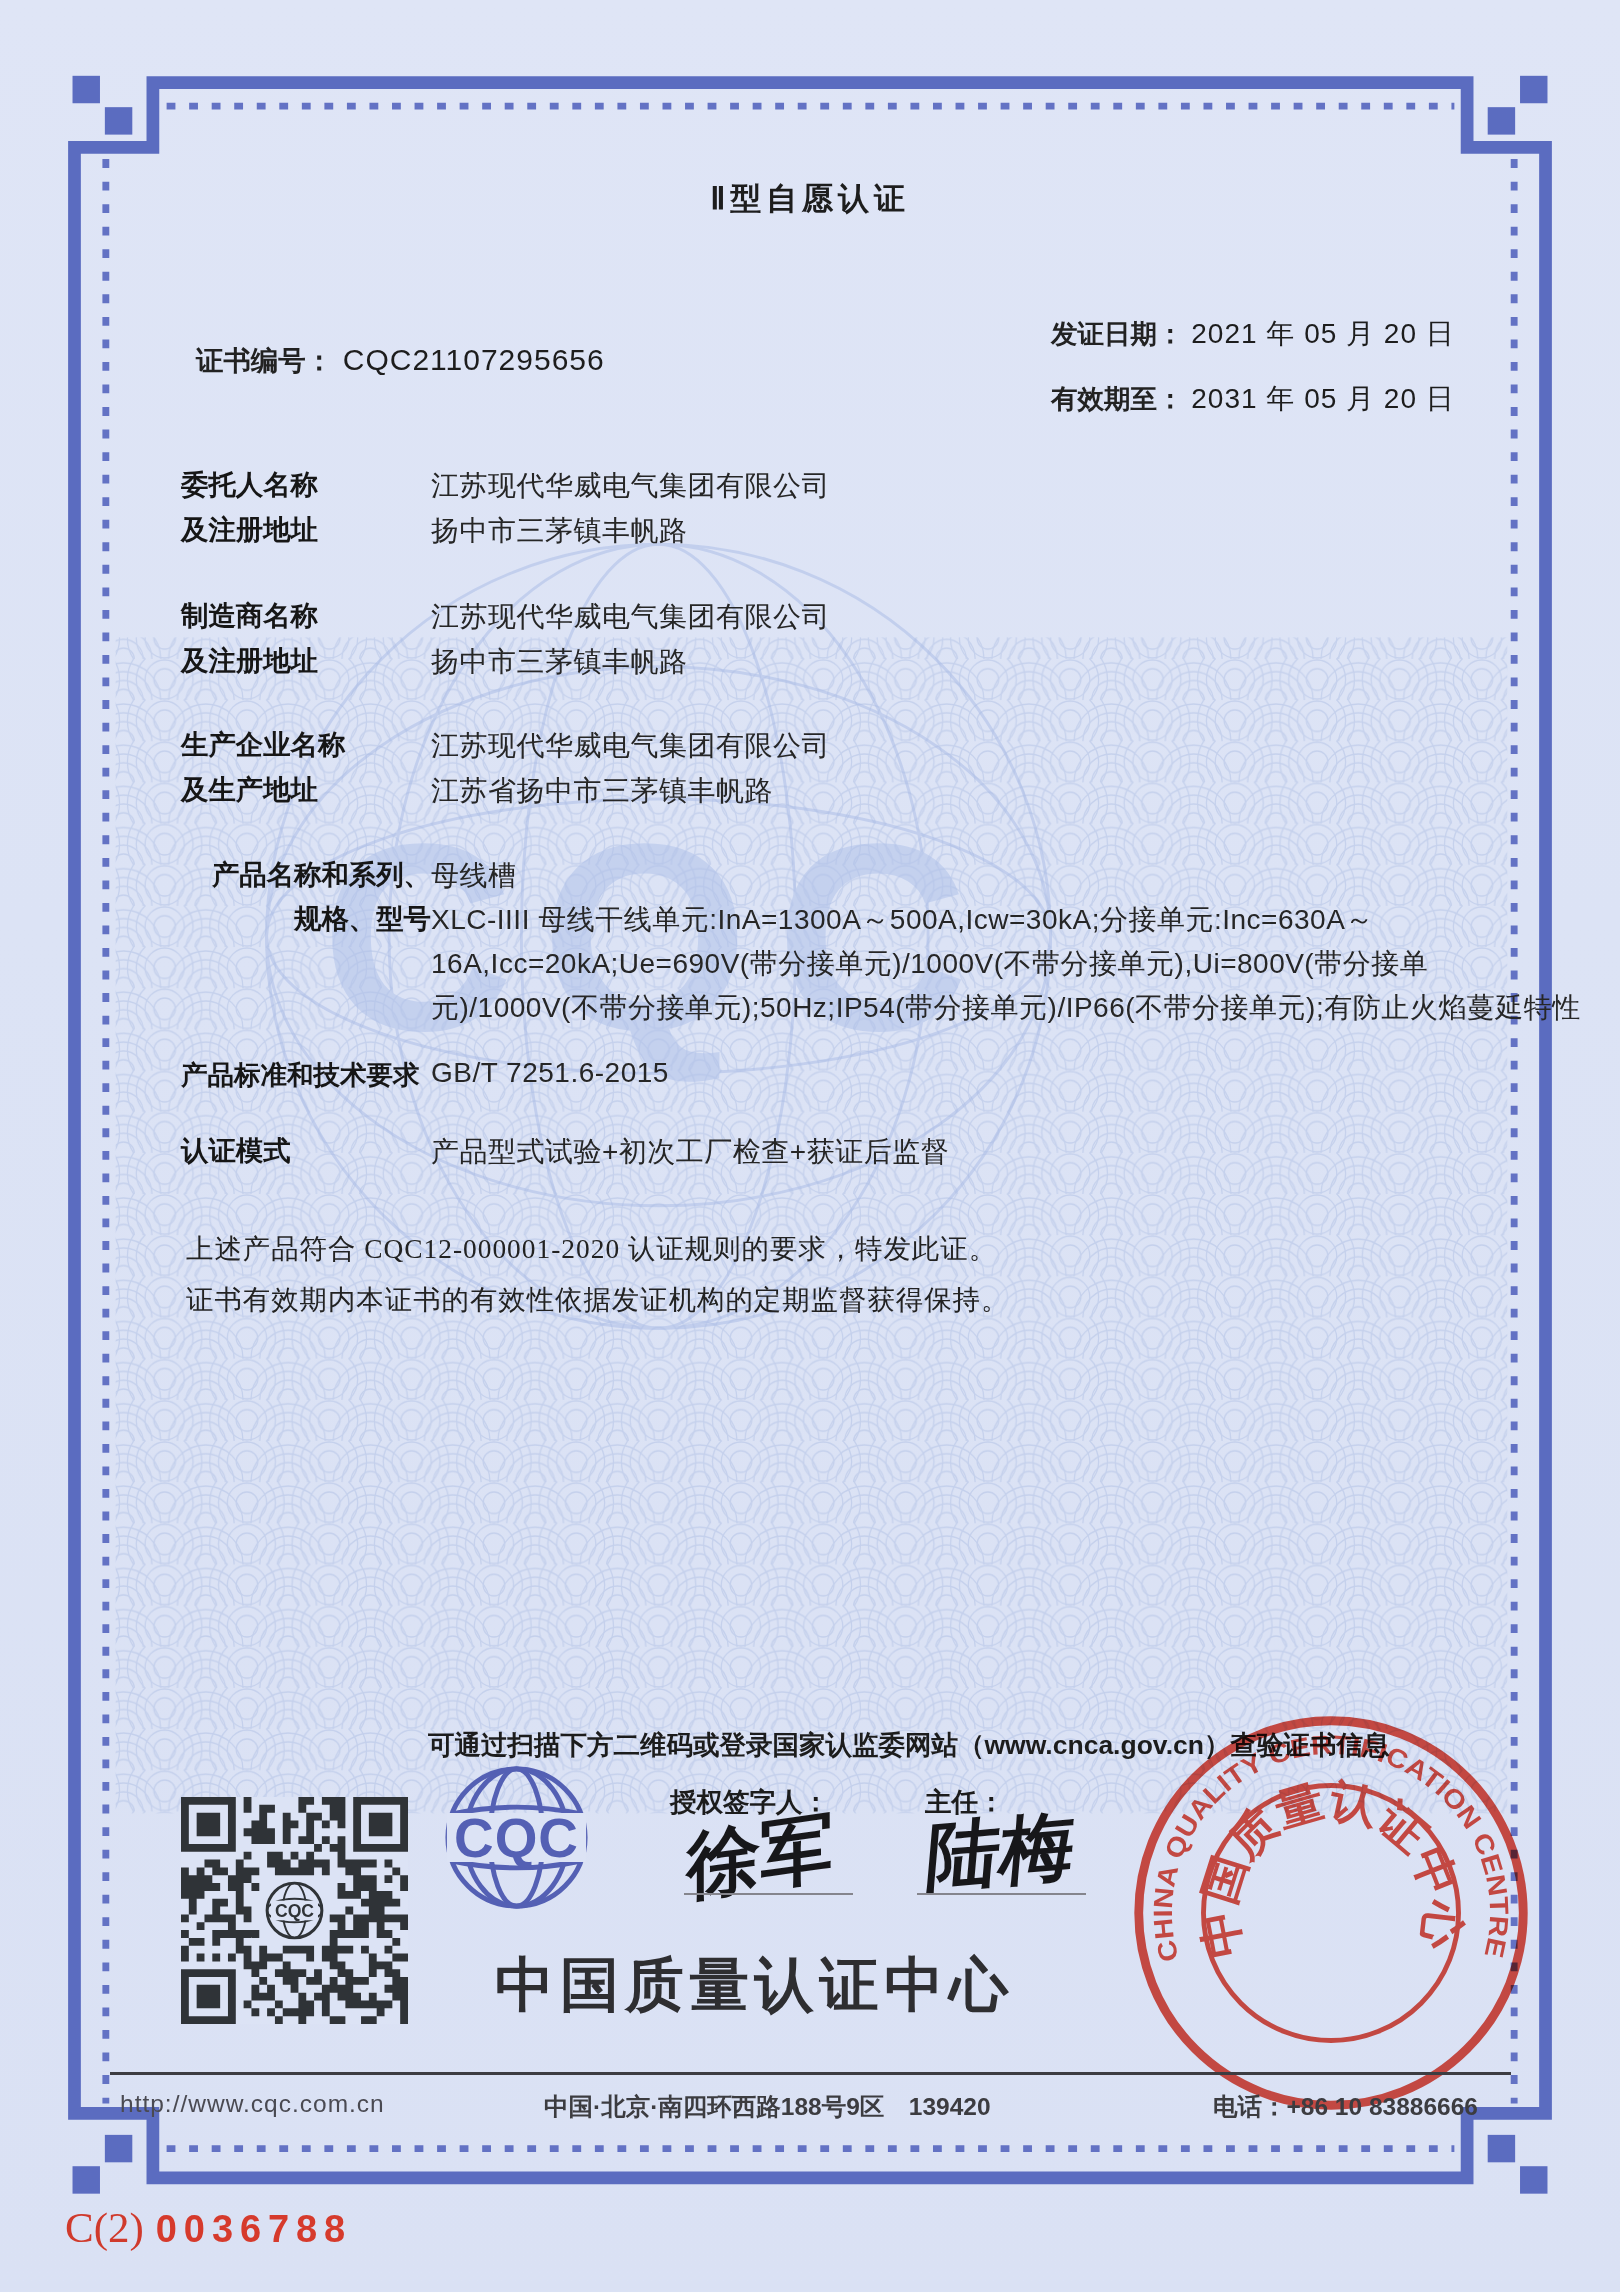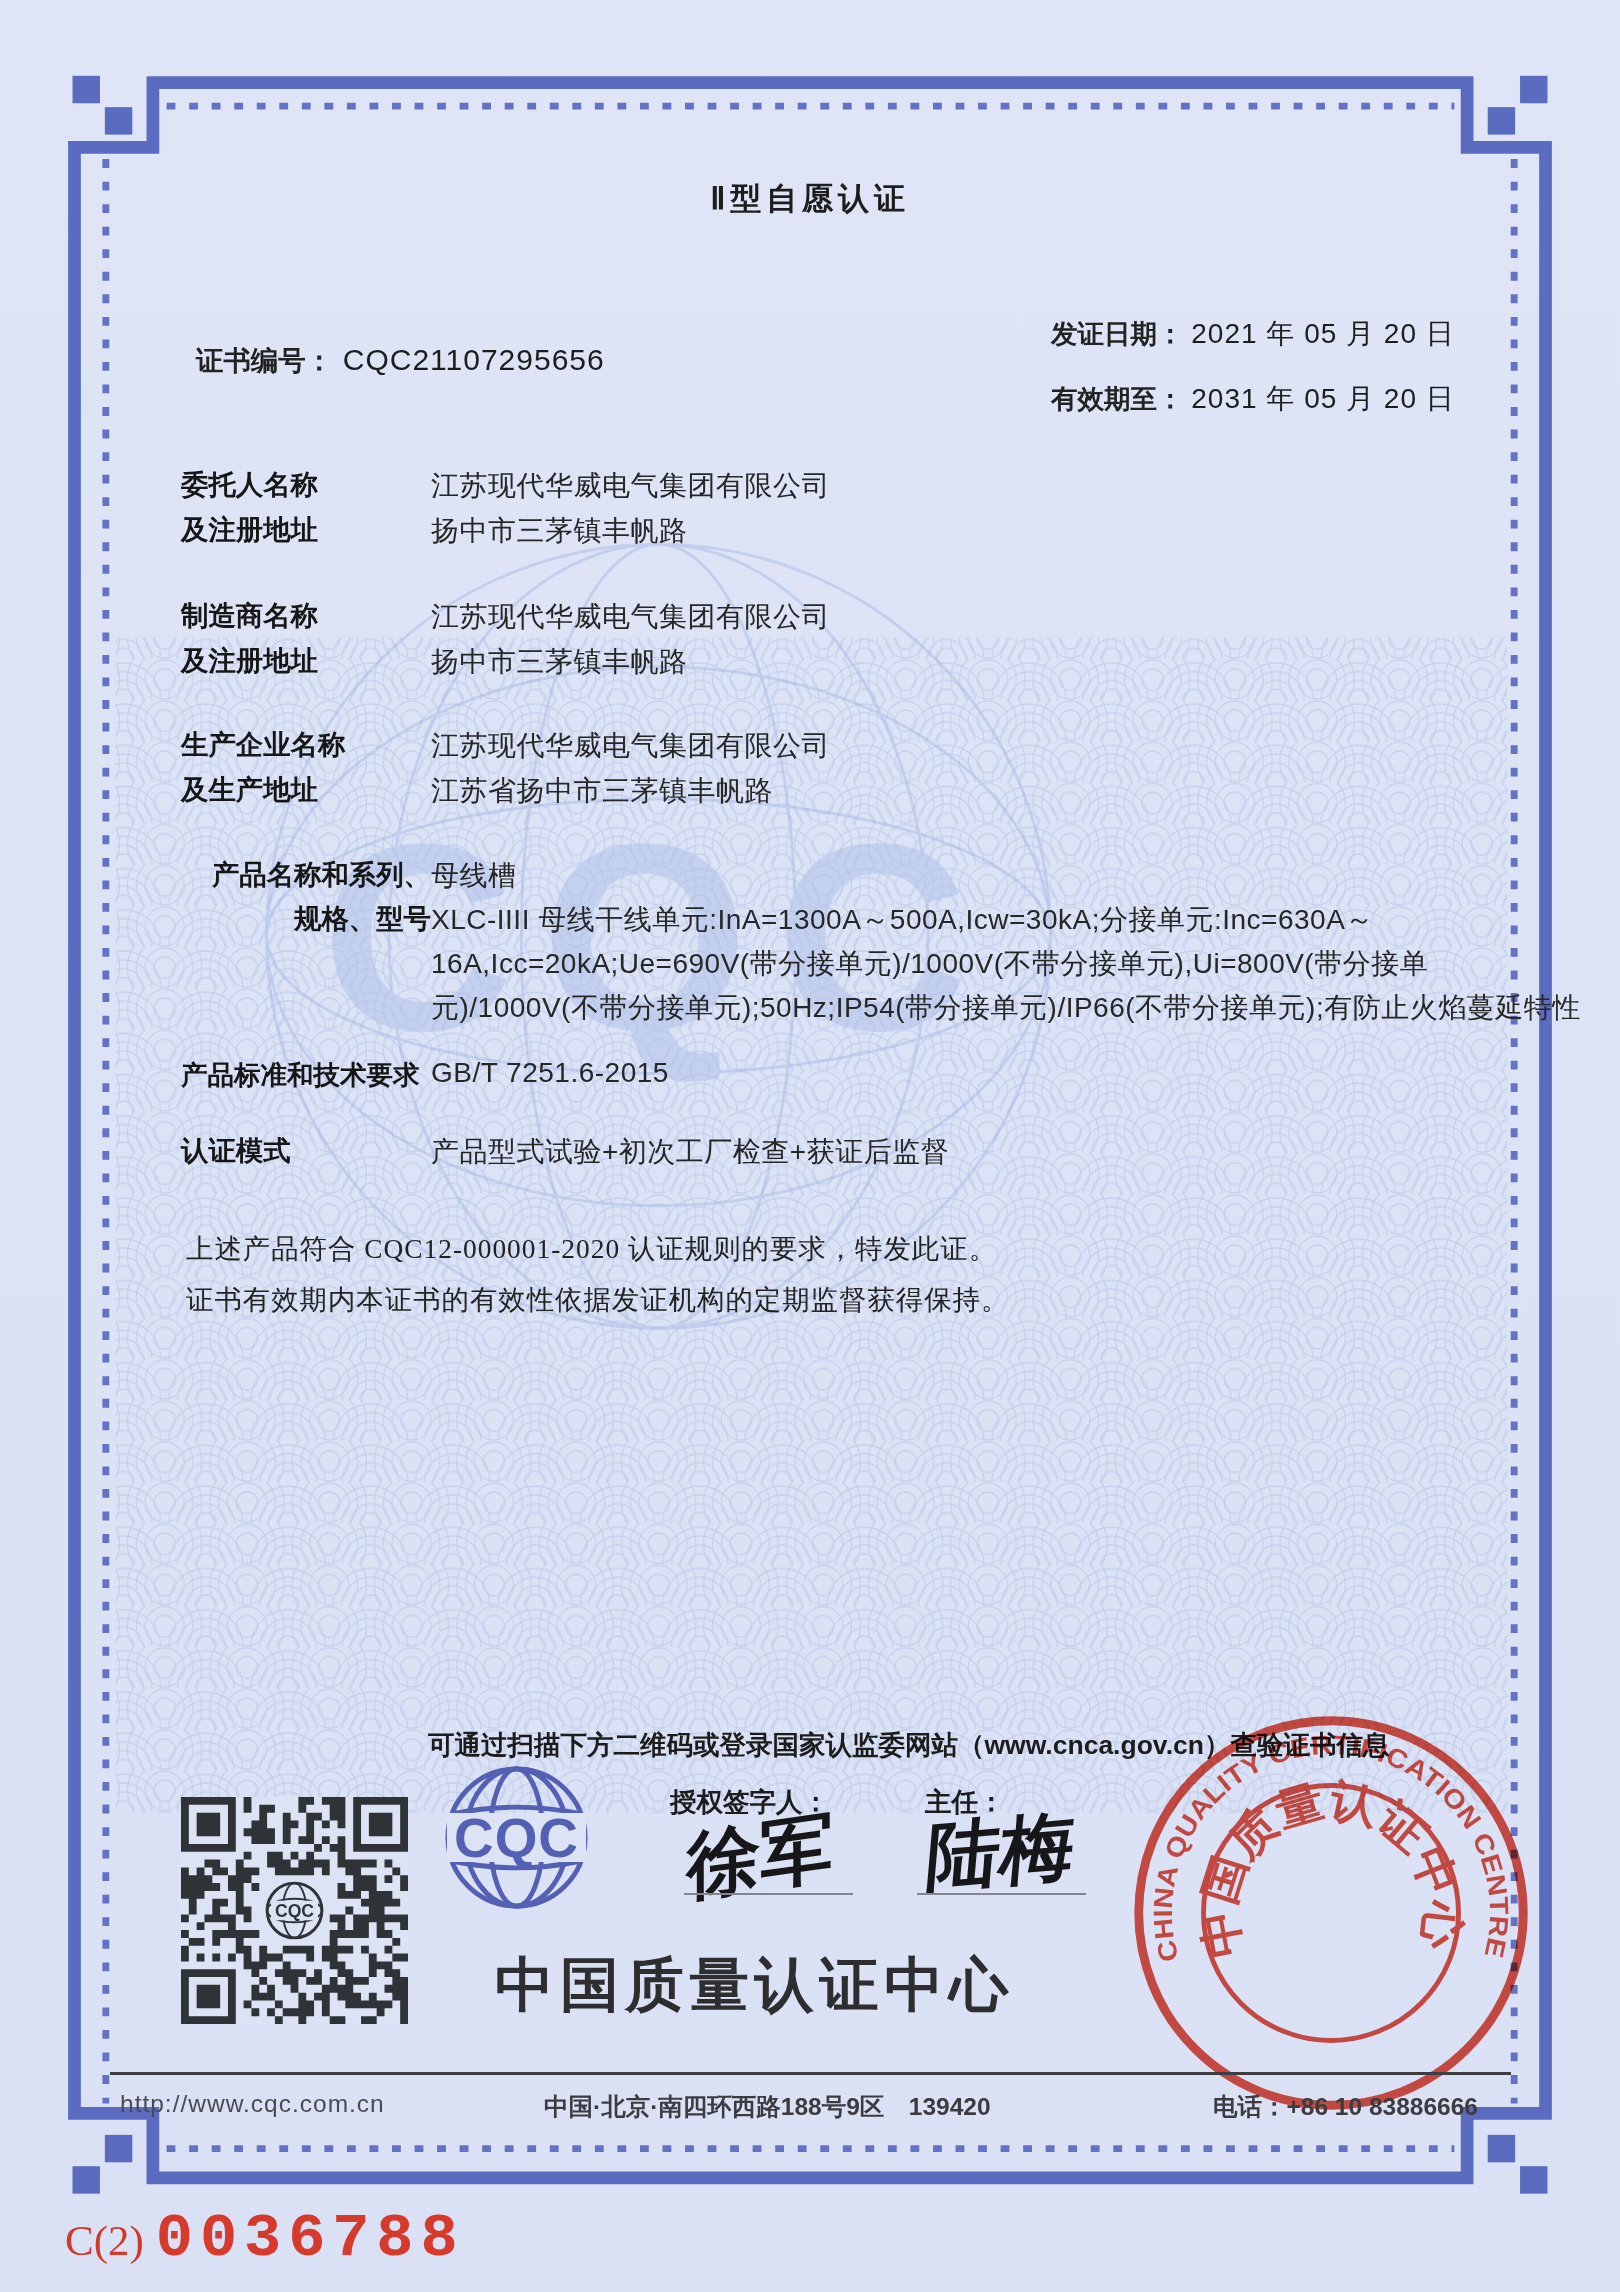--- a/index.html
+++ b/index.html
@@ -35,21 +35,21 @@
   .sig{font-family:"Liberation Serif", serif; font-weight:600; color:#17171a;}
   .sigline{height:2px; background:#85858d;}
   .orgname{left:495px; top:1946px; font-size:59px; font-weight:800; letter-spacing:5.9px; color:#2e2e31;}
   .footline{left:110px; top:2072px; width:1401px; height:2.9px; background:#3d3d42;}
   .footer{top:2090px; font-size:24.5px; color:#3c3c40;}
   .f-url{left:120px; letter-spacing:1px; color:#4a4a52;}
   .f-addr{left:544px; font-weight:600;}
   .f-phone{left:1213px; font-weight:600;}
   .serialwrap{left:65px; top:2203px; display:flex; align-items:baseline; gap:12px;}
   .serial-prefix{font-family:"Liberation Serif", serif; font-size:43px; color:#d03a2c;}
-  .serial-num{font-family:Liberation Mono, monospace; font-size:62px; font-weight:700; letter-spacing:6.9px; color:#d63a2c;text-align:right;}
+  .serial-num{font-family:Liberation Sans, sans-serif; font-size:38px; font-weight:700; letter-spacing:6.9px; color:#d63a2c;text-align:right;}
   .sealsvg{mix-blend-mode:multiply;}
 </style>
 </head>
 <body>
 
 <div class="page">
 
   <svg class="abs" width="1620" height="2293" viewBox="0 0 1653 2339" style="left:0;top:0;">
     <defs>
       <pattern id="waves" width="84" height="42" patternUnits="userSpaceOnUse">

